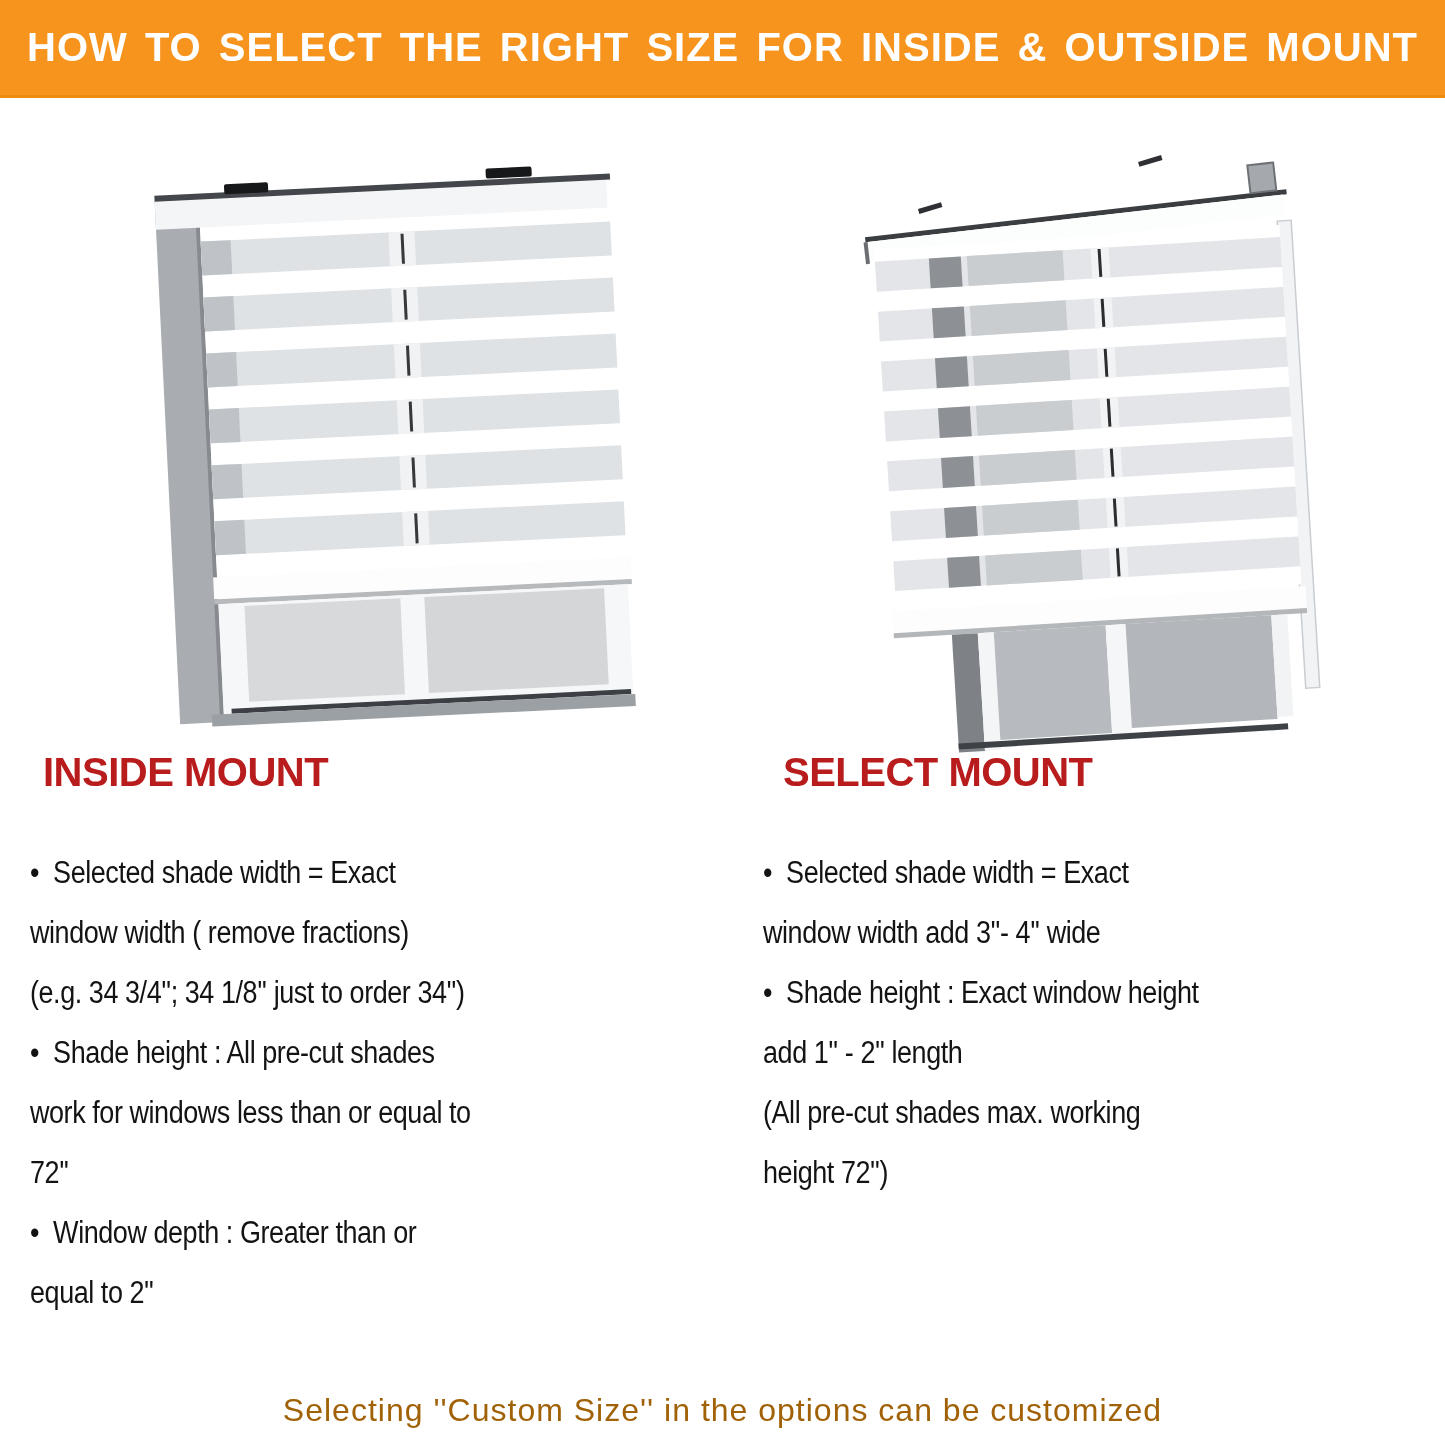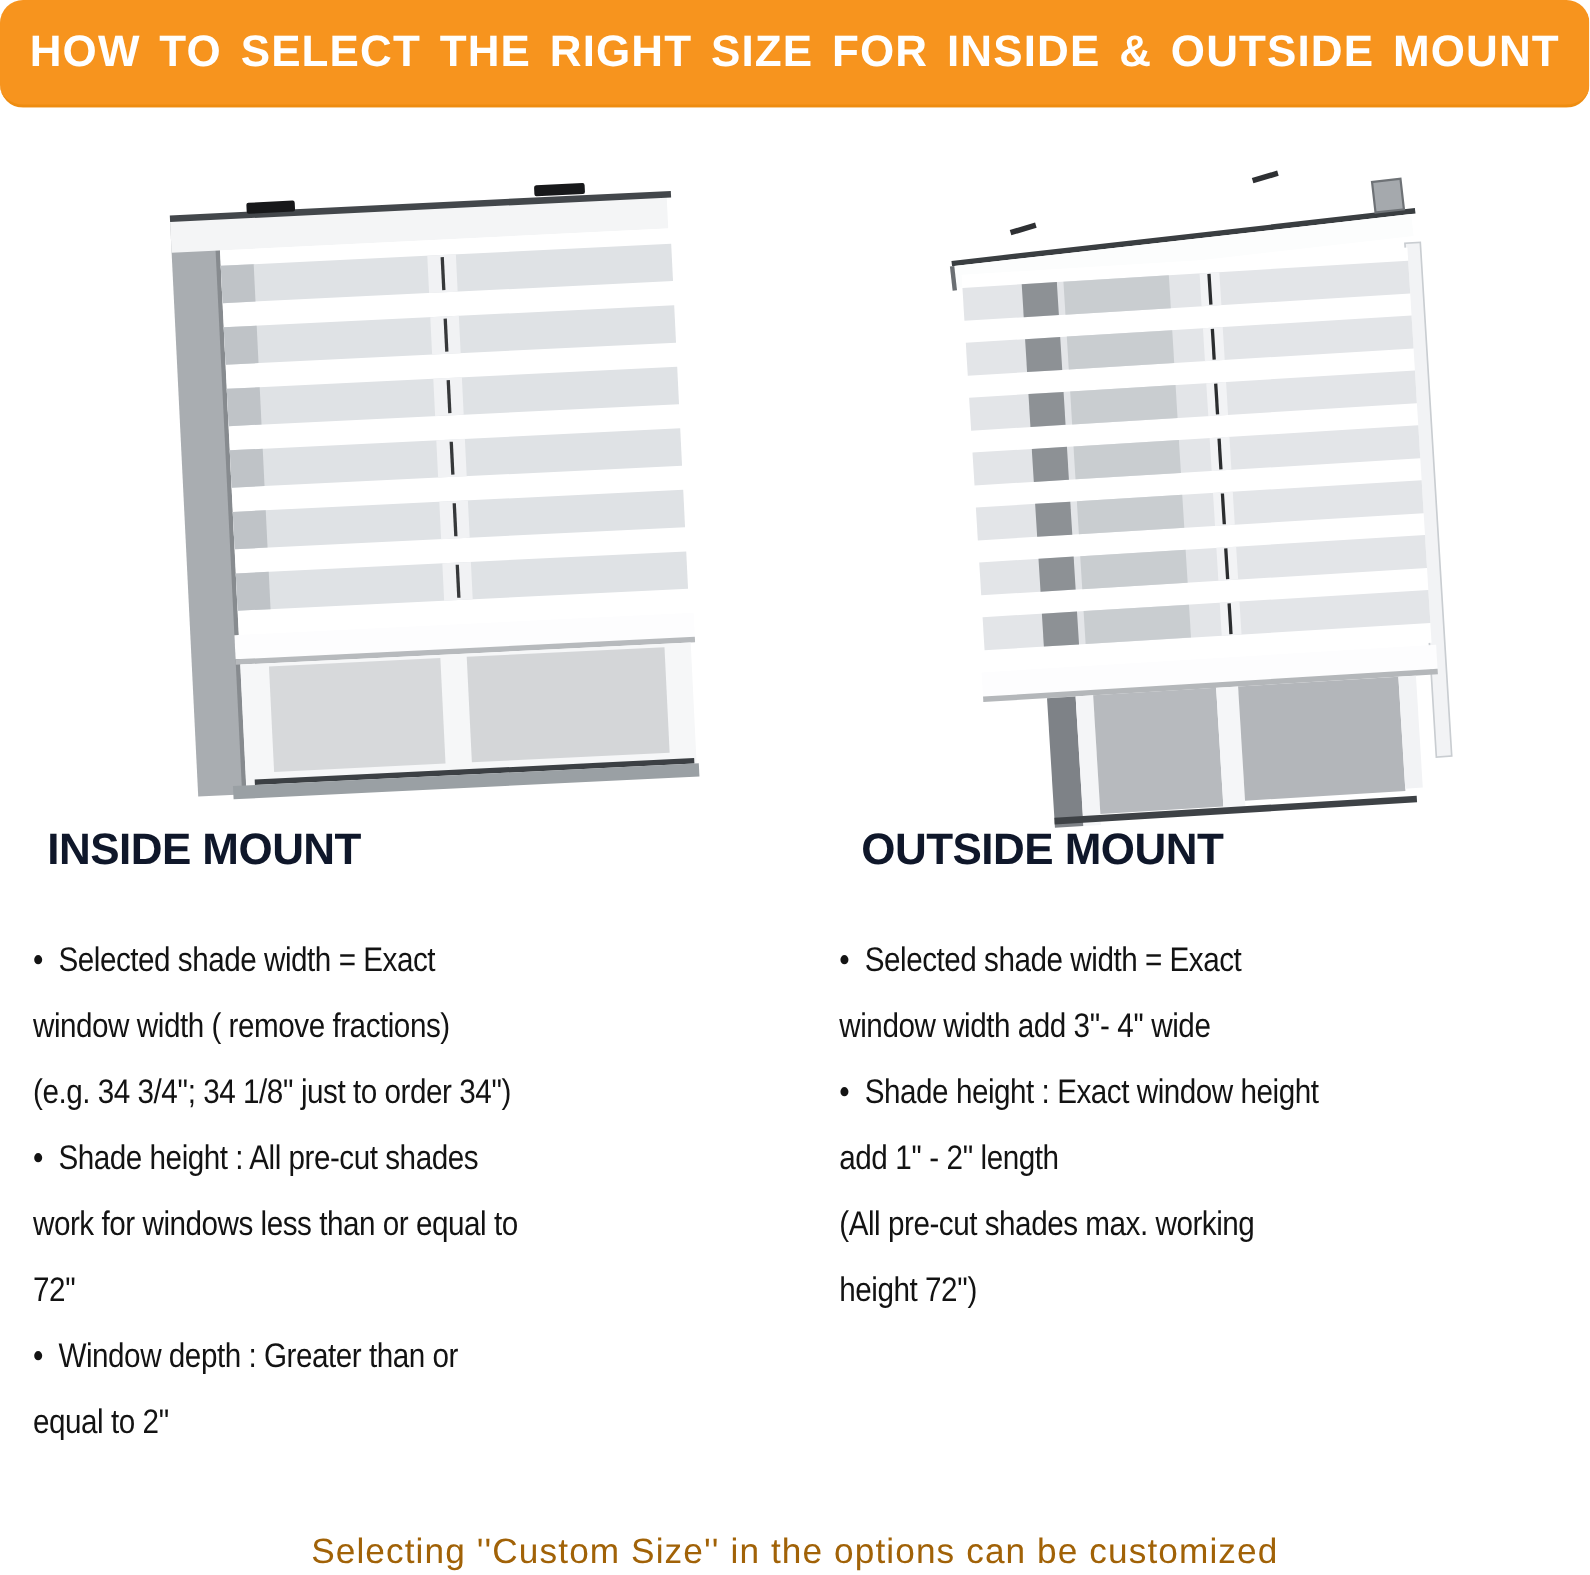--- a/index.html
+++ b/index.html
@@ -3,31 +3,31 @@
 <meta charset="utf-8">
 <style>
   html,body{margin:0;padding:0;background:#ffffff;}
   .page{
     position:relative;width:1445px;height:1432px;background:#ffffff;
     overflow:hidden;font-family:"Liberation Sans",sans-serif;
   }
   .banner{
     position:absolute;left:0;top:0;width:1445px;height:95px;
     background:#F7941E;border-bottom:3px solid #EE8C10;
-    display:flex;align-items:center;justify-content:center;border-radius:21px;
+    display:flex;align-items:center;justify-content:center;
   }
   .banner h1{
     margin:0;color:#ffffff;font-size:40px;font-weight:bold;
     letter-spacing:1px;word-spacing:5px;white-space:nowrap;
   }
   .illus{position:absolute;overflow:visible;}
   #illus-inside{left:158px;top:148px;}
   #illus-outside{left:866px;top:136px;}
   .mount-heading{
-    position:absolute;margin:0;color:#0f172a;font-size:40px;font-weight:bold;
+    position:absolute;margin:0;color:#b91c1c;font-size:40px;font-weight:bold;
     letter-spacing:-0.5px;white-space:nowrap;
   }
   #heading-inside{left:43px;top:750px;}
   #heading-outside{left:783px;top:750px;}
   .spec-col{
     position:absolute;top:843px;font-size:31px;line-height:60px;color:#131313;
     letter-spacing:-0.5px;white-space:nowrap;
     transform:scaleX(0.87);transform-origin:0 0;
   }
   #col-inside{left:30px;}
@@ -191,21 +191,21 @@
         <rect x="116" y="489" width="112" height="108" fill="#b7babe"></rect>
         <rect x="228" y="489" width="20" height="114" fill="#f5f6f8"></rect>
         <rect x="248" y="489" width="146" height="104" fill="#b3b6ba"></rect>
         <rect x="394" y="489" width="16" height="102" fill="#f2f3f5"></rect>
         <rect x="74" y="598" width="330" height="6" fill="#3e4246"></rect>
       </g>
     </g>
   </svg>
 
   <h2 id="heading-inside" class="mount-heading">INSIDE MOUNT</h2>
-  <h2 id="heading-outside" class="mount-heading">OUTSIDE MOUNT</h2>
+  <h2 id="heading-outside" class="mount-heading">SELECT MOUNT</h2>
 
   <div id="col-inside" class="spec-col">
     <p>•&nbsp; Selected shade width = Exact</p>
     <p>window width ( remove fractions)</p>
     <p>(e.g. 34 3/4''; 34 1/8'' just to order 34'')</p>
     <p>•&nbsp; Shade height : All pre-cut shades</p>
     <p>work for windows less than or equal to</p>
     <p>72''</p>
     <p>•&nbsp; Window depth : Greater than or</p>
     <p>equal to 2''</p>

